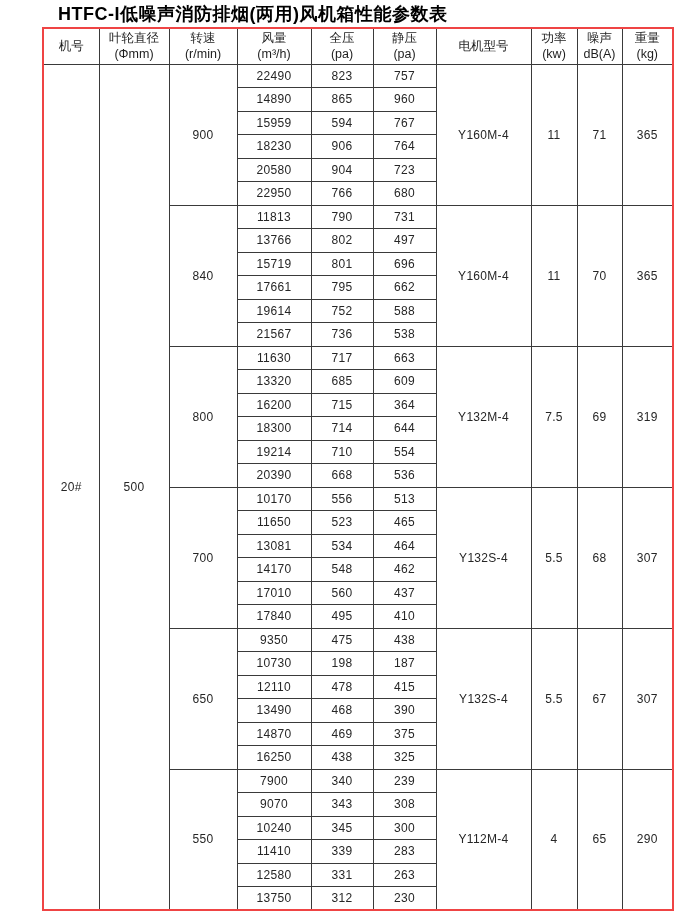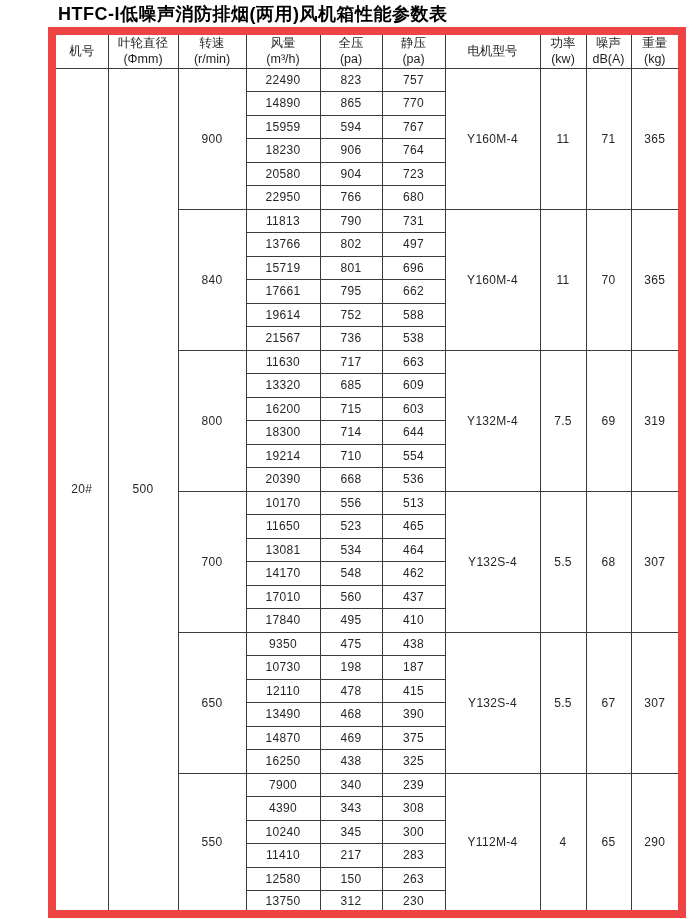--- a/index.html
+++ b/index.html
@@ -11,25 +11,25 @@
   }
   .page { position: relative; width: 700px; height: 919px; overflow: hidden; }
   .title {
     position: absolute; top: 2px; left: 58px;
     margin: 0;
     font-size: 18px; font-weight: bold; color: #000;
     letter-spacing: 0.5px;
     white-space: nowrap;
   }
   table.spec-table {
-    position: absolute; top: 27px; left: 48px;
+    position: absolute; top: 27px; left: 42px;
     width: 630px;
     border-collapse: collapse;
     table-layout: fixed;
-    border: 8px solid #ef4444;
+    border: 2px solid #ef4444;
   }
   .spec-table th, .spec-table td {
     border: 1px solid #3a3a3a;
     text-align: center;
     vertical-align: middle;
     padding: 0;
     color: #262626;
     overflow: hidden;
   }
   .spec-table thead th {
@@ -117,21 +117,21 @@
           <td>823</td>
           <td>757</td>
           <td rowspan="6">Y160M-4</td>
           <td rowspan="6">11</td>
           <td rowspan="6">71</td>
           <td rowspan="6">365</td>
         </tr>
         <tr>
           <td>14890</td>
           <td>865</td>
-          <td>770</td>
+          <td>960</td>
         </tr>
         <tr>
           <td>15959</td>
           <td>594</td>
           <td>767</td>
         </tr>
         <tr>
           <td>18230</td>
           <td>906</td>
           <td>764</td>
@@ -192,21 +192,21 @@
           <td rowspan="6">319</td>
         </tr>
         <tr>
           <td>13320</td>
           <td>685</td>
           <td>609</td>
         </tr>
         <tr>
           <td>16200</td>
           <td>715</td>
-          <td>603</td>
+          <td>364</td>
         </tr>
         <tr>
           <td>18300</td>
           <td>714</td>
           <td>644</td>
         </tr>
         <tr>
           <td>19214</td>
           <td>710</td>
           <td>554</td>
@@ -290,37 +290,37 @@
           <td rowspan="6">550</td>
           <td>7900</td>
           <td>340</td>
           <td>239</td>
           <td rowspan="6">Y112M-4</td>
           <td rowspan="6">4</td>
           <td rowspan="6">65</td>
           <td rowspan="6">290</td>
         </tr>
         <tr>
-          <td>4390</td>
+          <td>9070</td>
           <td>343</td>
           <td>308</td>
         </tr>
         <tr>
           <td>10240</td>
           <td>345</td>
           <td>300</td>
         </tr>
         <tr>
           <td>11410</td>
-          <td>217</td>
+          <td>339</td>
           <td>283</td>
         </tr>
         <tr>
           <td>12580</td>
-          <td>150</td>
+          <td>331</td>
           <td>263</td>
         </tr>
         <tr>
           <td>13750</td>
           <td>312</td>
           <td>230</td>
         </tr>
       </tbody>
   </table>
 </div>

